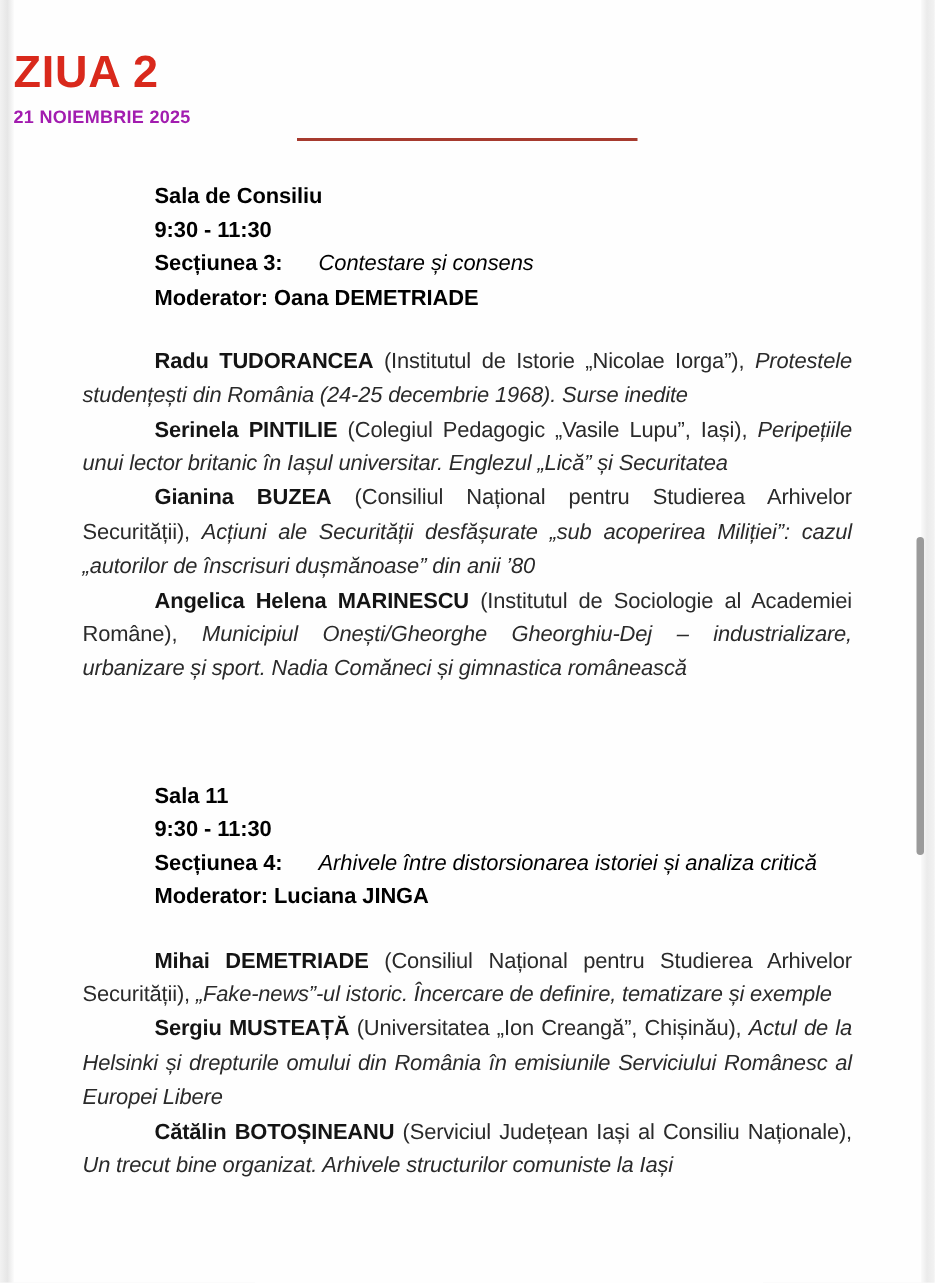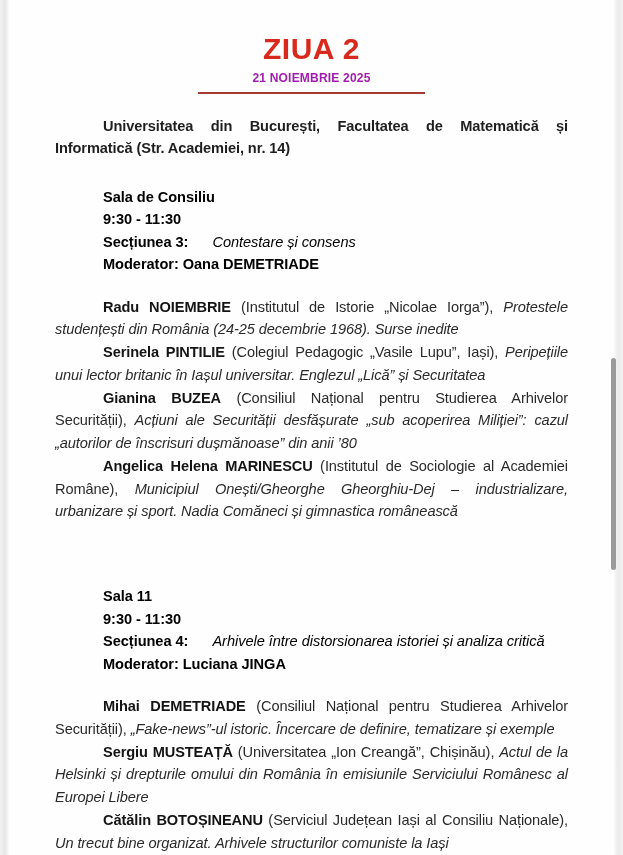--- a/index.html
+++ b/index.html
@@ -66,21 +66,20 @@
   
   .doc {
     position: absolute;
     left: 0; top: 0;
     width: 605px;
     padding: 0;
     box-sizing: border-box;
   }
 
   .title-block {
-    text-align: center;
     padding-top: 33px;
   }
   .doc-title {
     font-size: 30px;
     font-weight: 700;
     letter-spacing: 0.5px;
     color: #d9291c;
     line-height: 1.05;
     margin: 0;
   }
@@ -173,31 +172,30 @@
     <div class="doc">
 
       <div class="title-block">
         <h1 class="doc-title">ZIUA 2</h1>
         <p class="doc-date">21 NOIEMBRIE 2025</p>
         <div class="title-rule"></div>
       </div>
 
       <div class="body-col">
 
-        <p class="venue">Universitatea din București, Facultatea de Matematică și Informatică (Str. Academiei, nr. 14)</p>
 
         <div class="session-head">
           <span class="room">Sala de Consiliu</span>
           <span class="time">9:30 - 11:30</span>
           <span class="section-line"><span>Secțiunea 3</span><span>: </span><span class="section-title">Contestare și consens</span></span>
           <span class="moderator">Moderator: Oana DEMETRIADE</span>
         </div>
 
         <div class="talks">
-          <p class="talk"><span class="speaker">Radu NOIEMBRIE</span><span class="affil"> (Institutul de Istorie „Nicolae Iorga”), </span><span class="paper">Protestele studențești din România (24-25 decembrie 1968). Surse inedite</span></p>
+          <p class="talk"><span class="speaker">Radu TUDORANCEA</span><span class="affil"> (Institutul de Istorie „Nicolae Iorga”), </span><span class="paper">Protestele studențești din România (24-25 decembrie 1968). Surse inedite</span></p>
 
           <p class="talk"><span class="speaker">Serinela PINTILIE</span><span class="affil"> (Colegiul Pedagogic „Vasile Lupu”, Iași), </span><span class="paper">Peripețiile unui lector britanic în Iașul universitar. Englezul „Lică” și Securitatea</span></p>
 
           <p class="talk"><span class="speaker">Gianina BUZEA</span><span class="affil"> (Consiliul Național pentru Studierea Arhivelor Securității), </span><span class="paper">Acțiuni ale Securității desfășurate „sub acoperirea Miliției”: cazul „autorilor de înscrisuri dușmănoase” din anii ’80</span></p>
 
           <p class="talk"><span class="speaker">Angelica Helena MARINESCU</span><span class="affil"> (Institutul de Sociologie al Academiei Române), </span><span class="paper">Municipiul Onești/Gheorghe Gheorghiu-Dej – industrializare, urbanizare și sport. Nadia Comăneci și gimnastica românească</span></p>
         </div>
 
         <div class="section-gap"></div>
 

